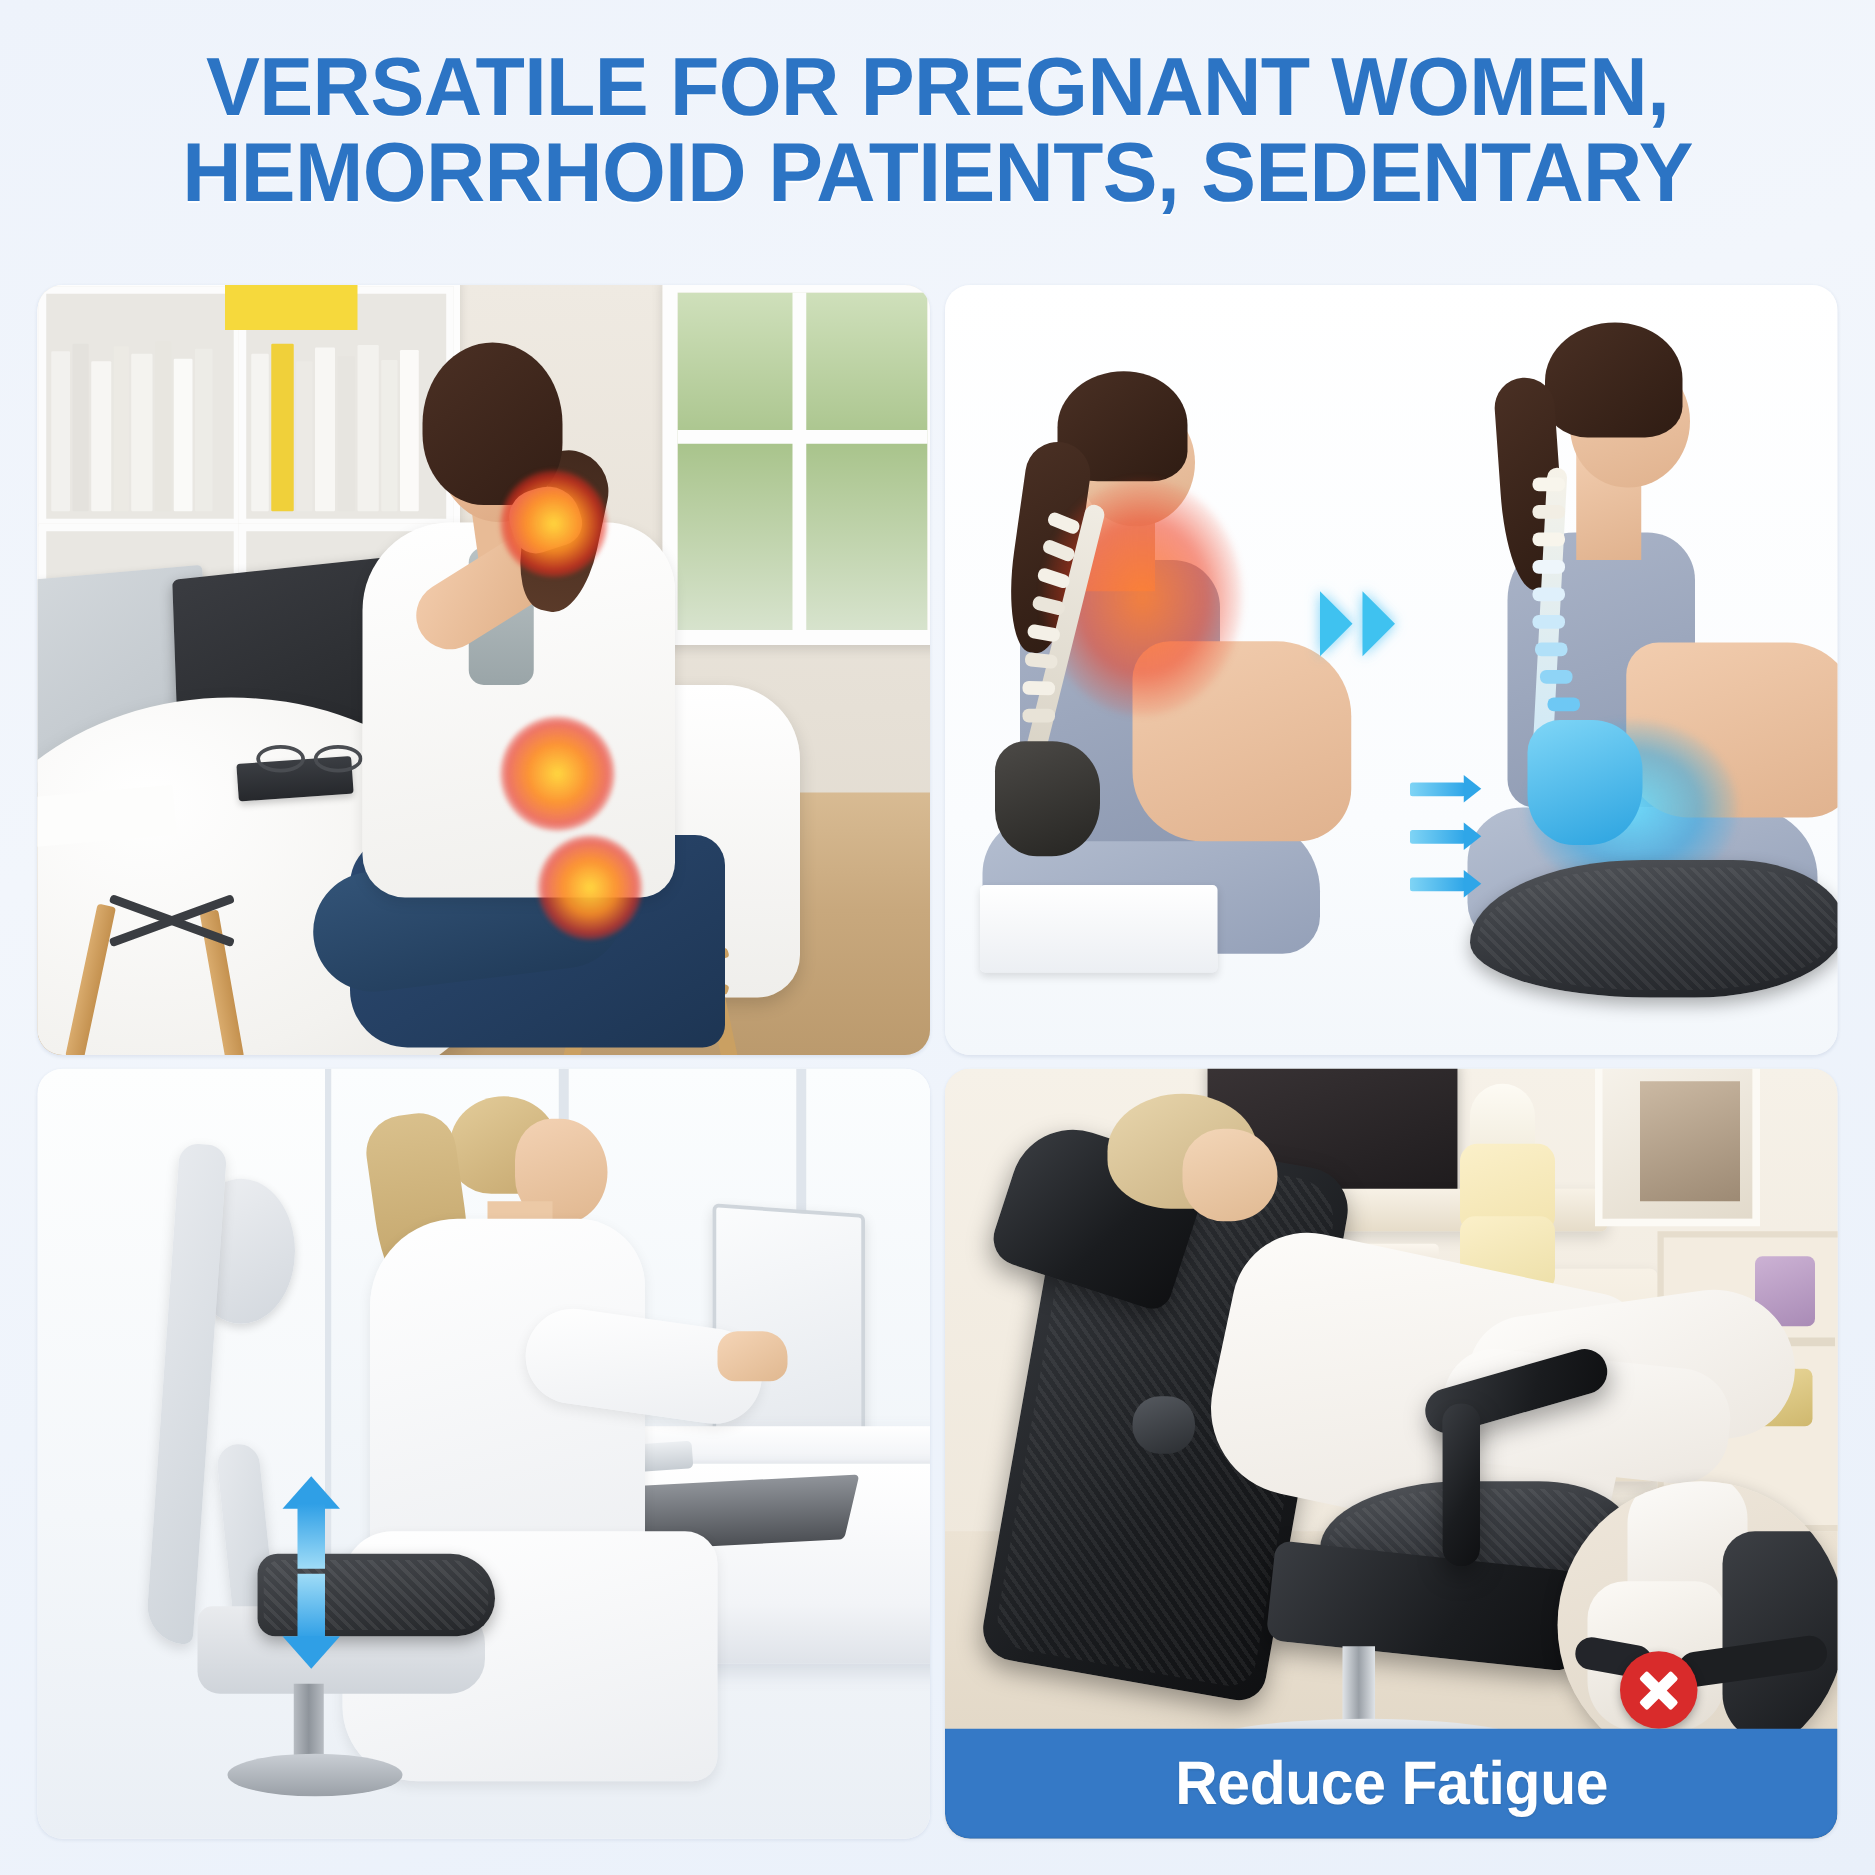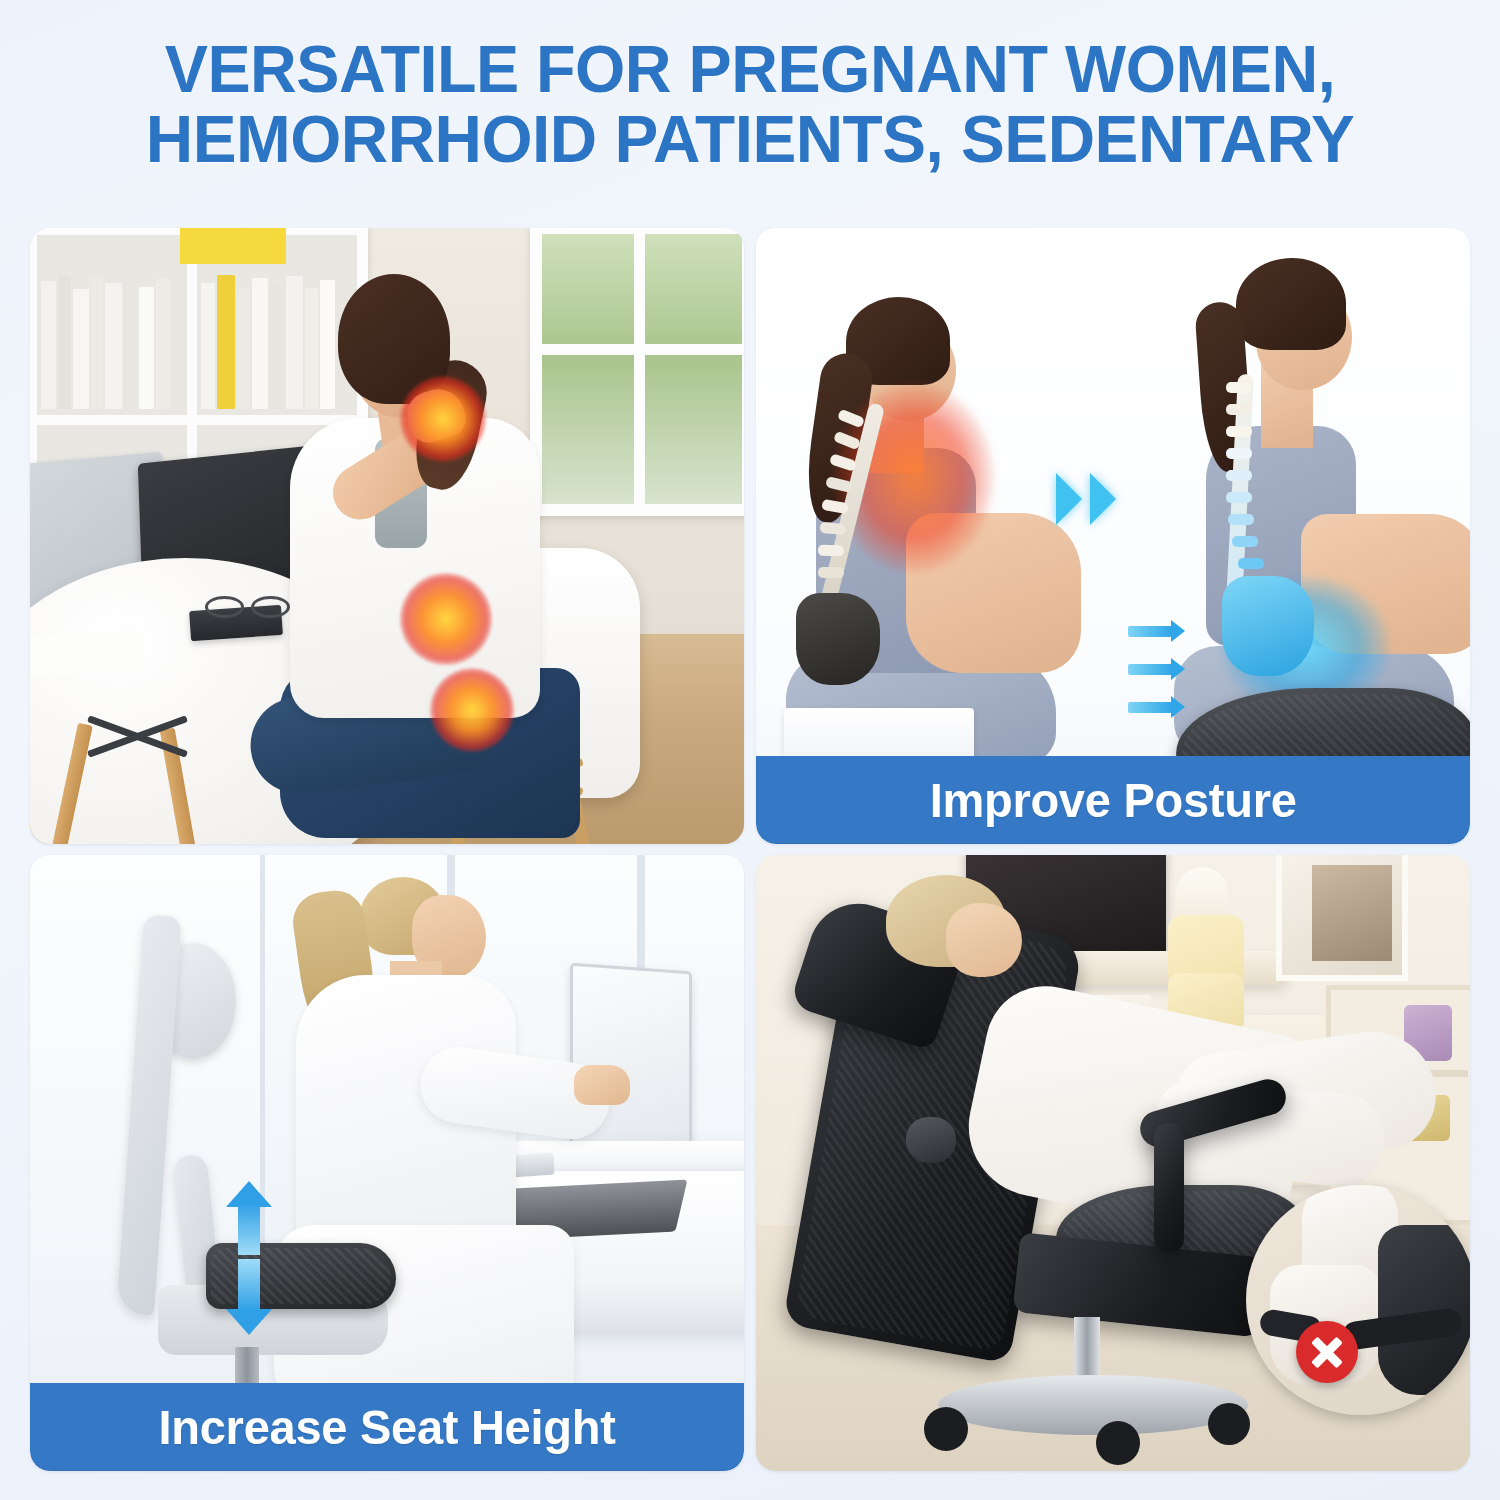--- a/index.html
+++ b/index.html
@@ -341,23 +341,20 @@
         <div class="vert" style="left:76px;top:290px;background:#8fd4f6;"></div>
         <div class="vert" style="left:82px;top:312px;background:#6ec8f4;"></div>
         <div style="position:absolute;left:66px;top:330px;width:92px;height:100px;background:linear-gradient(160deg,#7fd6f7,#2ba3e0);border-radius:26px 40px 46% 40%;"></div>
       </div>
       <div class="arrow-s" style="left:372px;top:398px;width:44px;"></div>
       <div class="arrow-s" style="left:372px;top:436px;width:44px;"></div>
       <div class="arrow-s" style="left:372px;top:474px;width:44px;"></div>
 
       <div class="cushion" style="left:420px;top:460px;width:300px;height:110px;"></div>
     </div>
-    <div class="caption">
-      <span>Improve Posture</span>
-    </div>
   </div>
 
   <div class="panel p-bl">
     <div class="scene">
       <div class="bl-bg"></div>
       <div class="bl-winpane" style="left:230px;width:182px;height:420px;"></div>
       <div class="bl-winpane" style="left:420px;width:182px;height:420px;"></div>
       <div class="bl-winpane" style="left:610px;width:120px;height:420px;"></div>
 
       <div class="bl-mon" style="left:540px;top:112px;width:116px;height:186px;transform:skewY(4deg);"></div>
@@ -391,23 +388,20 @@
 
       <div class="arrU" style="left:196px;top:326px;height:76px;">
         <div class="head"></div>
           <div class="shaft"></div>
       </div>
       <div class="arrD" style="left:196px;top:404px;height:78px;">
         <div class="shaft"></div>
           <div class="head"></div>
       </div>
     </div>
-    <div class="caption">
-      <span>Increase Seat Height</span>
-    </div>
   </div>
 
   <div class="panel p-br">
     <div class="scene">
       <div class="br-bg"></div>
       <div class="br-wall"></div>
       <div class="br-floor"></div>
 
       <div class="br-screen" style="left:210px;top:-8px;width:200px;height:110px;"></div>
       <div class="br-desk" style="left:50px;top:96px;width:480px;height:34px;border-radius:5px;"></div>
@@ -455,15 +449,18 @@
         <div style="position:absolute;left:24px;top:80px;width:110px;height:120px;background:linear-gradient(160deg,#fcfaf6,#e3ddd3);border-radius:30px 24px 40px 40px;"></div>
         <div style="position:absolute;left:132px;top:40px;width:96px;height:170px;background:linear-gradient(140deg,#3d4045,#17191c);border-radius:26px 18px 30px 40px;"></div>
         <div style="position:absolute;left:96px;top:130px;width:120px;height:28px;background:#1d1f22;border-radius:14px;transform:rotate(-8deg);"></div>
         <div style="position:absolute;left:14px;top:128px;width:62px;height:26px;background:#23252a;border-radius:13px;transform:rotate(10deg);"></div>
       </div>
       <div class="xbadge" style="left:540px;top:466px;width:62px;height:62px;">
         <div class="bar" style="transform:rotate(45deg);"></div>
         <div class="bar" style="transform:rotate(-45deg);"></div>
       </div>
     </div>
+    <div class="caption">
+      <span>Reduce Fatigue</span>
+    </div>
   </div>
 
 </div>
 
 </body></html>

